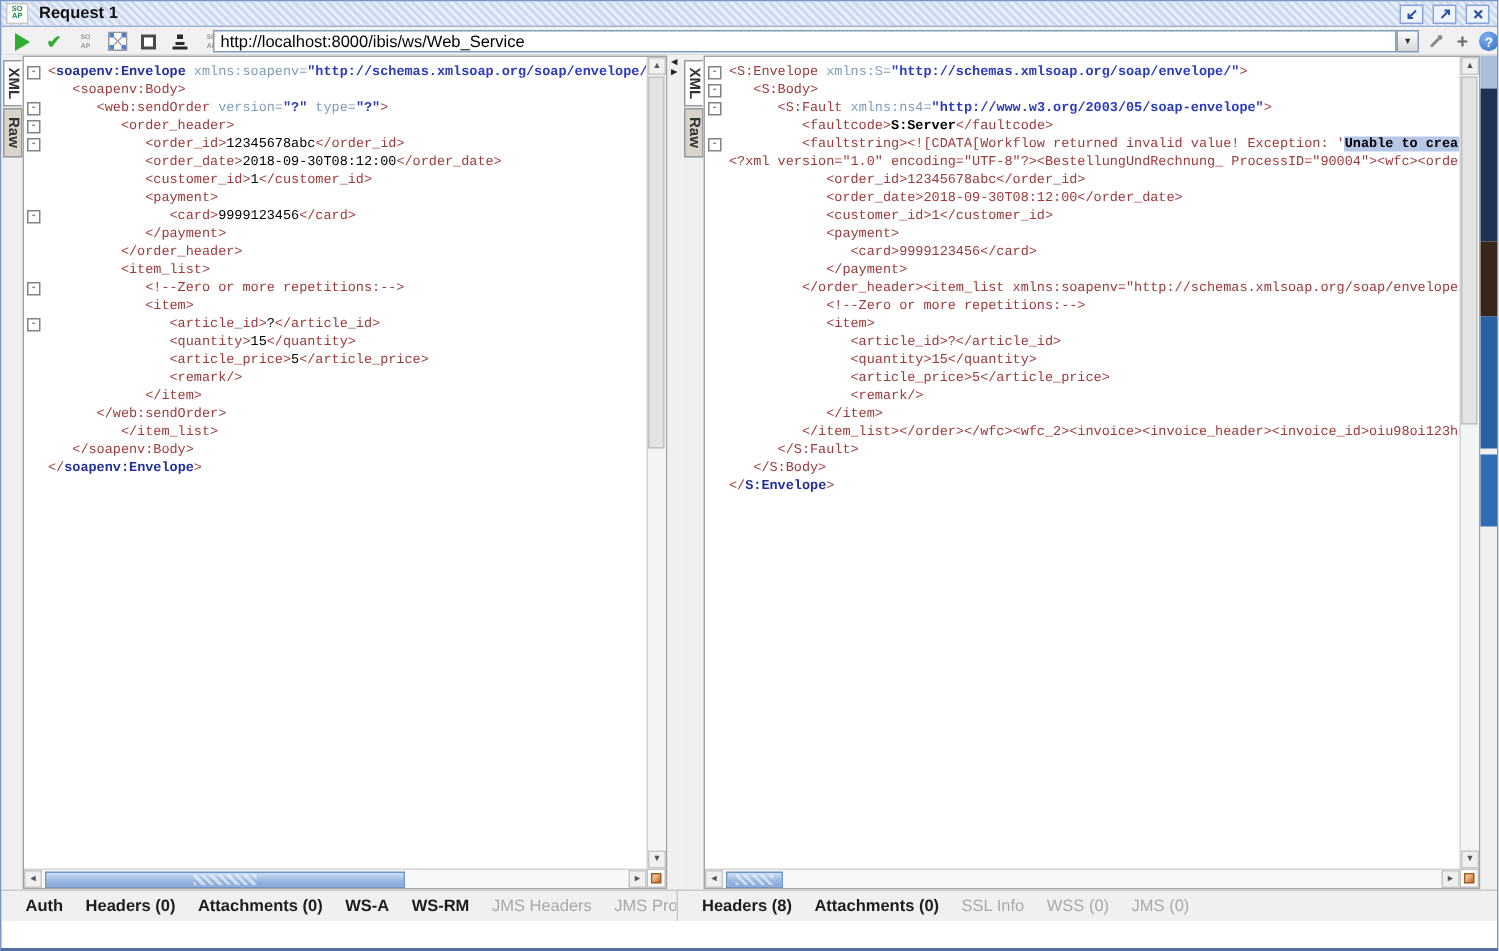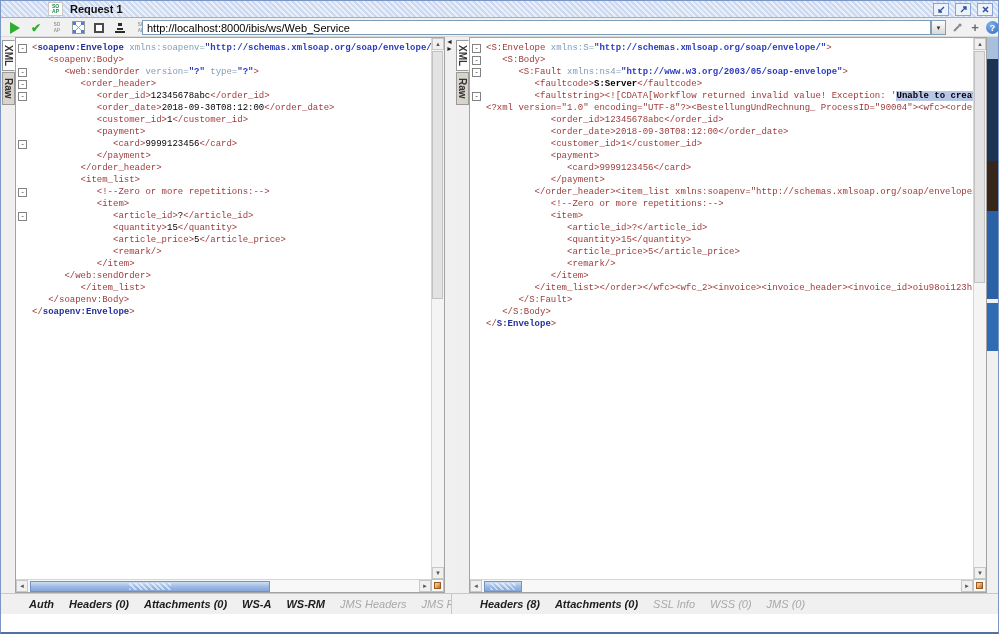--- a/index.html
+++ b/index.html
@@ -8,21 +8,21 @@
     position: relative; width: 999px; height: 634px;
     font-family: "Liberation Sans", sans-serif;
     background: #fff; overflow: hidden;
     border: 1px solid #7b95c4; border-bottom: 2px solid #54709e;
   }
   
   .titlebar {
     position: absolute; left:0; top:0; right:0; height:17px;
     background: repeating-linear-gradient(45deg,#ccd9ee 0 2px,#e9effa 2px 4px);
     border-bottom: 1px solid #9cb0d4;
-    display: flex; align-items: center; padding-left: 44px;
+    display: flex; align-items: center;
   }
   .app-icon {
     width:15px; height:14px; margin:1px 0 1px 3px; background:#fdfdfd;
     border:1px solid #c9c9c9; display:flex; flex-direction:column;
     align-items:center; justify-content:center;
     font: bold 5px/5px "Liberation Sans", sans-serif; color:#1f8a4c; letter-spacing:0;
   }
   .title-text { font-weight:bold; font-size:11px; color:#111; margin-left:7px; }
   .win-btns { position:absolute; right:5px; top:2px; display:flex; gap:6px; }
   .win-btn {
@@ -118,22 +118,22 @@
     background:#fbfbfb; border:1px solid #c0c0c0;
     display:flex; align-items:center; justify-content:center;
   }
   .corner-glyph { width:7px; height:7px; background:linear-gradient(135deg,#f0c089 30%,#c46a1e); border:1px solid #9a5a20; }
   
   .edge-strip { position:absolute; left:986px; top:0; width:13px; bottom:0; background:#f0f0f0; }
   .edge-block { position:absolute; left:0; width:13px; }
   
   .insp-bar {
     position:absolute; top:592px; height:21px; background:#f0f0f0; border-top:1px solid #c8c8c8;
-    display:flex; align-items:center; gap:15px; padding-left:28px;
-    font-size:11px; white-space:nowrap; overflow:hidden;font-style:italic;
+    display:flex; align-items:center; gap:15px; padding-left:16px;
+    font-size:11px; white-space:nowrap; overflow:hidden;
   }
   .insp-left { left:0; width:450px; }
   .insp-right { left:450px; width:549px; border-left:1px solid #c8c8c8; }
   .insp-item { color:#1d1d1d; font-weight:bold; }
   .insp-item.disabled { color:#a9a9a9; font-weight:normal; }
   
   .statusbar {
     position:absolute; left:0; top:613px; right:0; height:18px;
     background:#f1f1f1; border-top:1px solid #cfcfcf;
     font-size:11px; color:#1d1d1d;margin-top:28px;

